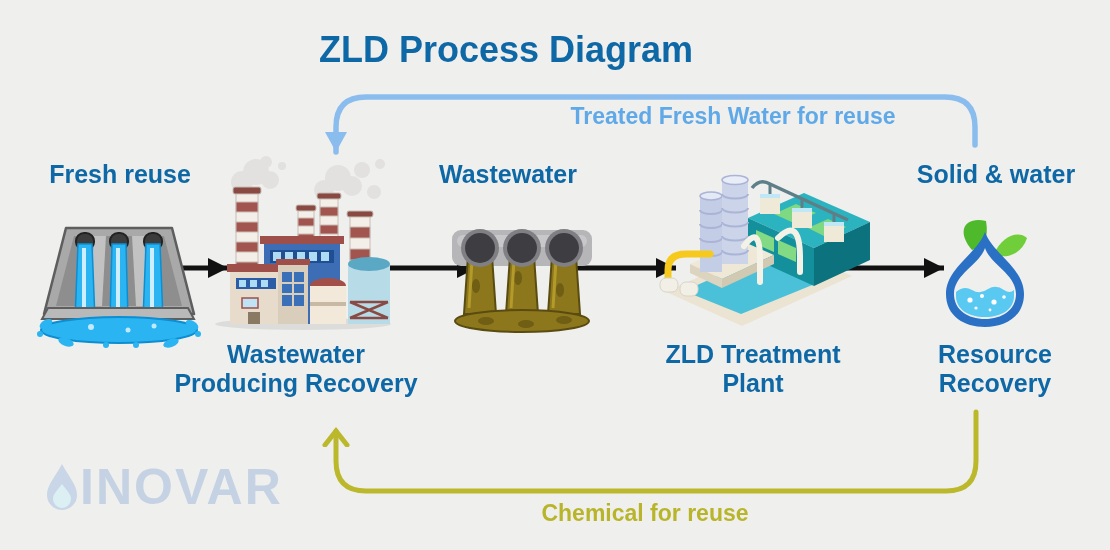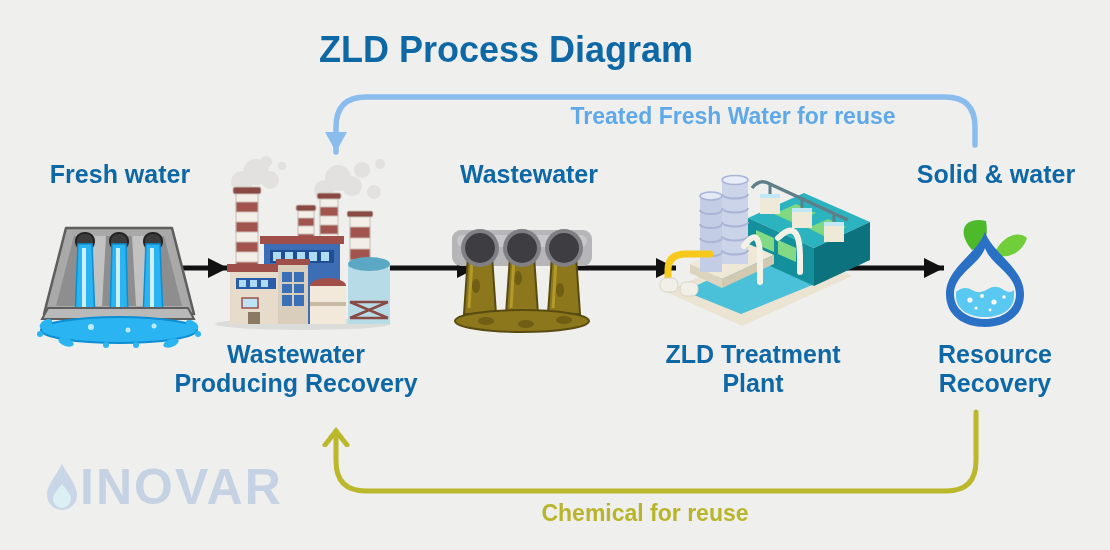--- a/index.html
+++ b/index.html
@@ -257,22 +257,22 @@
         <circle cx="38" cy="88" r="2.6"></circle>
           <circle cx="50" cy="84" r="2"></circle>
           <circle cx="62" cy="90" r="2.6"></circle>
         <circle cx="72" cy="85" r="1.8"></circle>
           <circle cx="44" cy="96" r="1.6"></circle>
           <circle cx="58" cy="98" r="1.4"></circle>
       </g>
     </svg>
   </div>
 
-  <div class="lbl nowrap" style="left:120px;top:160px;">Fresh water</div>
-  <div class="lbl nowrap" style="left:529px;top:160px;">Wastewater</div>
+  <div class="lbl nowrap" style="left:120px;top:160px;">Fresh reuse</div>
+  <div class="lbl nowrap" style="left:508px;top:160px;">Wastewater</div>
   <div class="lbl nowrap" style="left:996px;top:160px;">Solid &amp; water</div>
   <div class="lbl" style="left:296px;top:340px;width:250px;">Wastewater Producing Recovery</div>
   <div class="lbl" style="left:753px;top:340px;width:210px;">ZLD Treatment Plant</div>
   <div class="lbl" style="left:995px;top:340px;width:160px;">Resource Recovery</div>
 
   <div class="logo">
     <svg width="36" height="50" viewBox="0 0 36 50">
       <path d="M18,2 C11,15 3,23 3,33 a15,15 0 0 0 30,0 C33,23 25,15 18,2 Z" fill="#c9d6e8"></path>
       <path d="M18,22 C13,29 9,32 9,37 a9,9 0 0 0 18,0 C27,32 23,29 18,22 Z" fill="#dcf0f4"></path>
     </svg>

